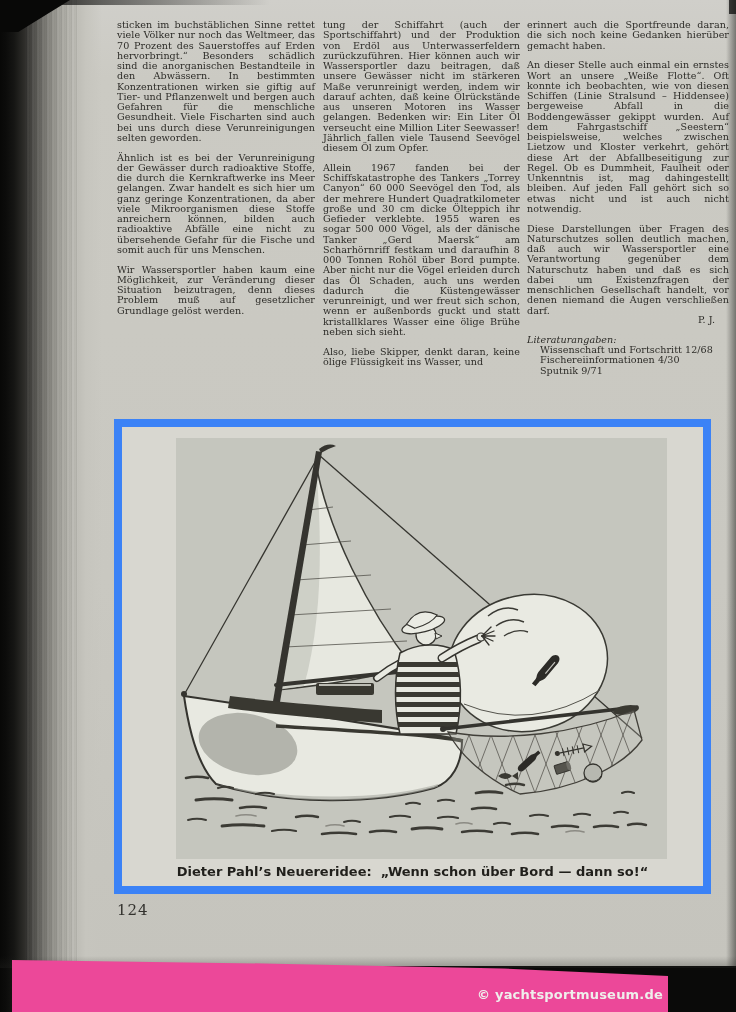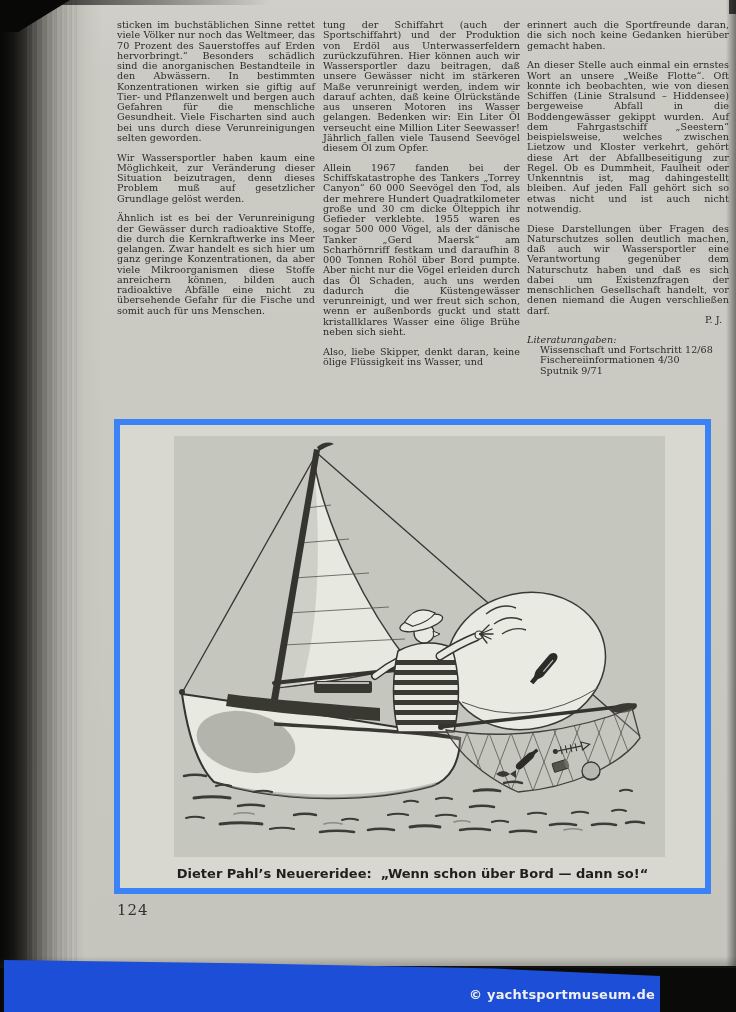--- a/index.html
+++ b/index.html
@@ -16,48 +16,48 @@
         rgba(255,255,255,0.05) 1px 3px,rgba(0,0,0,0.04) 3px 5px);}
   .corner-tl{position:absolute;left:0;top:0;width:70px;height:32px;background:#080807;
         clip-path:polygon(0 0,100% 0,26% 100%,0 100%);}
   .top-smear{position:absolute;left:60px;top:0;width:210px;height:5px;
         background:linear-gradient(90deg,rgba(10,10,9,0.7),rgba(10,10,9,0));}
   .edge-right{position:absolute;right:0;top:0;width:10px;height:966px;
         background:linear-gradient(270deg,rgba(30,30,27,0.5),rgba(30,30,27,0));}
   .corner-tr{position:absolute;right:0;top:0;width:7px;height:14px;background:rgba(12,12,11,0.75);}
   .bottom-shade{position:absolute;left:0;bottom:44px;width:736px;height:12px;
         background:linear-gradient(180deg,rgba(40,40,36,0),rgba(40,40,36,0.30));}
-  .bottom-strip{position:absolute;left:4px;bottom:0;width:656px;height:62px;background:#1d4ed8;
+  .bottom-strip{position:absolute;left:12px;bottom:0;width:656px;height:62px;background:#ec4899;
         clip-path:polygon(0 16%,40% 22%,75% 30%,100% 42%,100% 100%,0 100%);}
   .watermark{position:absolute;right:5px;bottom:10px;font-family:"DejaVu Sans",sans-serif;
         font-weight:bold;font-size:13px;color:#efefec;letter-spacing:0.2px;}
   .col{position:absolute;top:20px;width:198px;text-align:justify;font-size:9.6px;
         line-height:10.25px;color:#2d2c28;letter-spacing:0.04px;}
   .col p{margin:0 0 9.5px 0;}
   #col1{left:117px;} #col2{left:323px;width:197px;} #col3{left:527px;width:202px;}
-  .sig{display:block;text-align:right;margin-top:-10.25px;padding-right:7px;}
+  .sig{display:block;text-align:right;margin-top:-10.25px;padding-right:14px;}
   .lit-item{padding-left:13px;}
   .figure{position:absolute;left:114px;top:419px;width:597px;height:475px;
-        border:6px solid #3b82f6;background:#d8d7d0;box-sizing:border-box;}
+        border:8px solid #3b82f6;background:#d8d7d0;box-sizing:border-box;}
   .panel{position:absolute;left:54px;top:11px;width:491px;height:421px;background:#c5c6be;}
   .caption{position:absolute;left:0;right:0;bottom:7px;text-align:center;
         font-family:"DejaVu Sans",sans-serif;font-weight:bold;font-size:13px;color:#201f1b;}
   .caption .quote{margin-left:9px;}
   .pageno{position:absolute;left:117px;top:901px;font-size:15px;color:#33322e;letter-spacing:1px;}
 </style>
 </head>
 <body>
 
 <div class="scan">
   <div class="page"></div>
 
   <section class="col" id="col1">
     <p>sticken im buchstäblichen Sinne rettet viele Völker nur noch das Weltmeer, das 70 Prozent des Sauerstoffes auf Erden hervorbringt.“ Besonders schädlich sind die anorganischen Bestandteile in den Abwässern. In bestimmten Konzentrationen wirken sie giftig auf Tier- und Pflanzenwelt und bergen auch Gefahren für die menschliche Gesundheit. Viele Fischarten sind auch bei uns durch diese Verunreinigungen selten geworden.</p>
+    <p>Ähnlich ist es bei der Verunreinigung der Gewässer durch radioaktive Stoffe, die durch die Kernkraftwerke ins Meer gelangen. Zwar handelt es sich hier um ganz geringe Konzentrationen, da aber viele Mikroorganismen diese Stoffe anreichern können, bilden auch radioaktive Abfälle eine nicht zu übersehende Gefahr für die Fische und somit auch für uns Menschen.</p>
     <p>Wir Wassersportler haben kaum eine Möglichkeit, zur Veränderung dieser Situation beizutragen, denn dieses Problem muß auf gesetzlicher Grundlage gelöst werden.</p>
-    <p>Ähnlich ist es bei der Verunreinigung der Gewässer durch radioaktive Stoffe, die durch die Kernkraftwerke ins Meer gelangen. Zwar handelt es sich hier um ganz geringe Konzentrationen, da aber viele Mikroorganismen diese Stoffe anreichern können, bilden auch radioaktive Abfälle eine nicht zu übersehende Gefahr für die Fische und somit auch für uns Menschen.</p>
   </section>
 
   <section class="col" id="col2">
     <p>tung der Schiffahrt (auch der Sportschiffahrt) und der Produktion von Erdöl aus Unterwasserfeldern zurückzuführen. Hier können auch wir Wassersportler dazu beitragen, daß unsere Gewässer nicht im stärkeren Maße verunreinigt werden, indem wir darauf achten, daß keine Ölrückstände aus unseren Motoren ins Wasser gelangen. Bedenken wir: Ein Liter Öl verseucht eine Million Liter Seewasser! Jährlich fallen viele Tausend Seevögel diesem Öl zum Opfer.</p>
     <p>Allein 1967 fanden bei der Schiffskatastrophe des Tankers „Torrey Canyon“ 60 000 Seevögel den Tod, als der mehrere Hundert Quadratkilometer große und 30 cm dicke Ölteppich ihr Gefieder verklebte. 1955 waren es sogar 500 000 Vögel, als der dänische Tanker „Gerd Maersk“ am Scharhörnriff festkam und daraufhin 8 000 Tonnen Rohöl über Bord pumpte. Aber nicht nur die Vögel erleiden durch das Öl Schaden, auch uns werden dadurch die Küstengewässer verunreinigt, und wer freut sich schon, wenn er außenbords guckt und statt kristallklares Wasser eine ölige Brühe neben sich sieht.</p>
     <p>Also, liebe Skipper, denkt daran, keine ölige Flüssigkeit ins Wasser, und</p>
   </section>
 
   <section class="col" id="col3">
     <p>erinnert auch die Sportfreunde daran, die sich noch keine Gedanken hierüber gemacht haben.</p>

